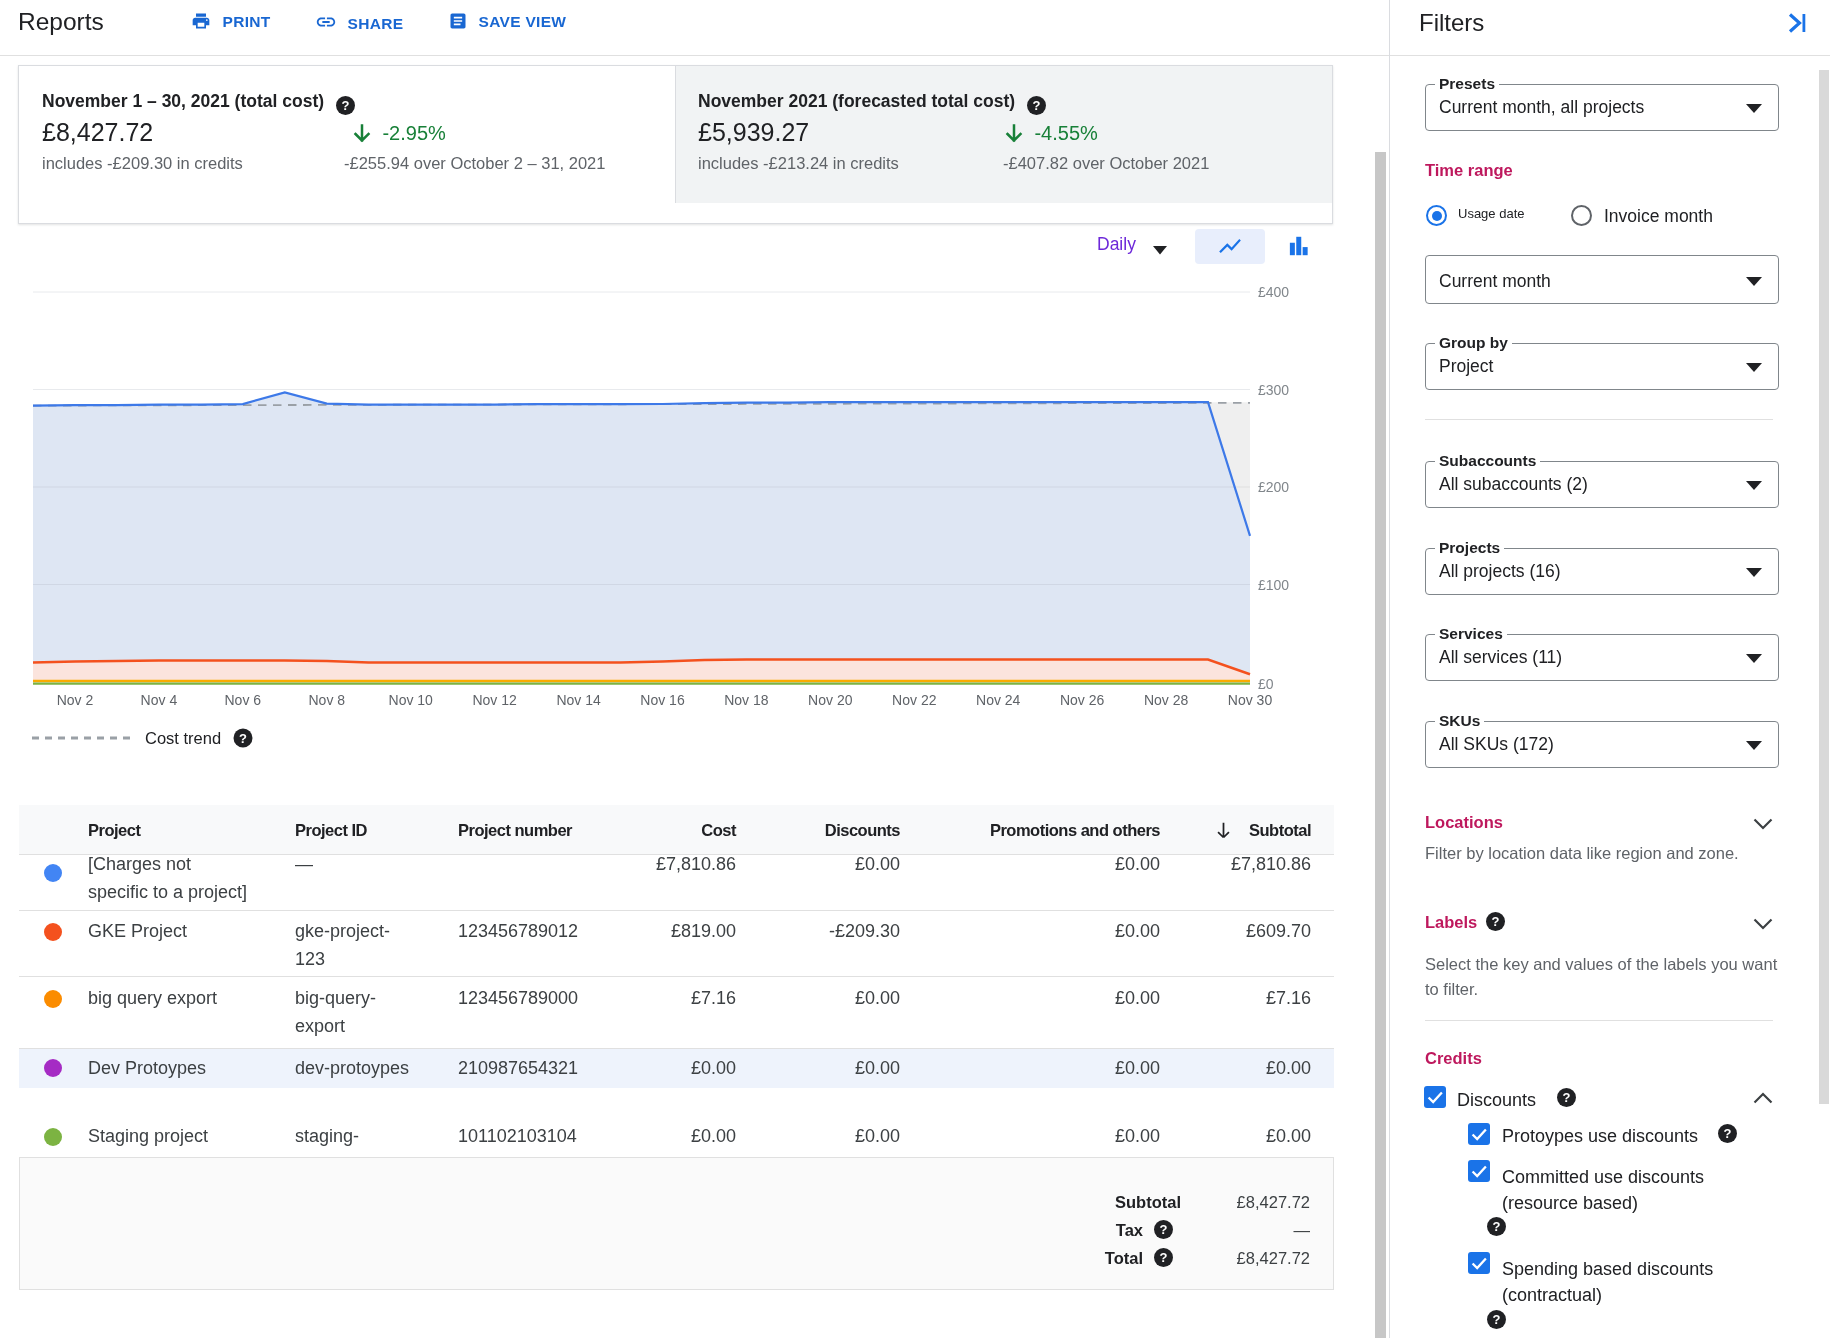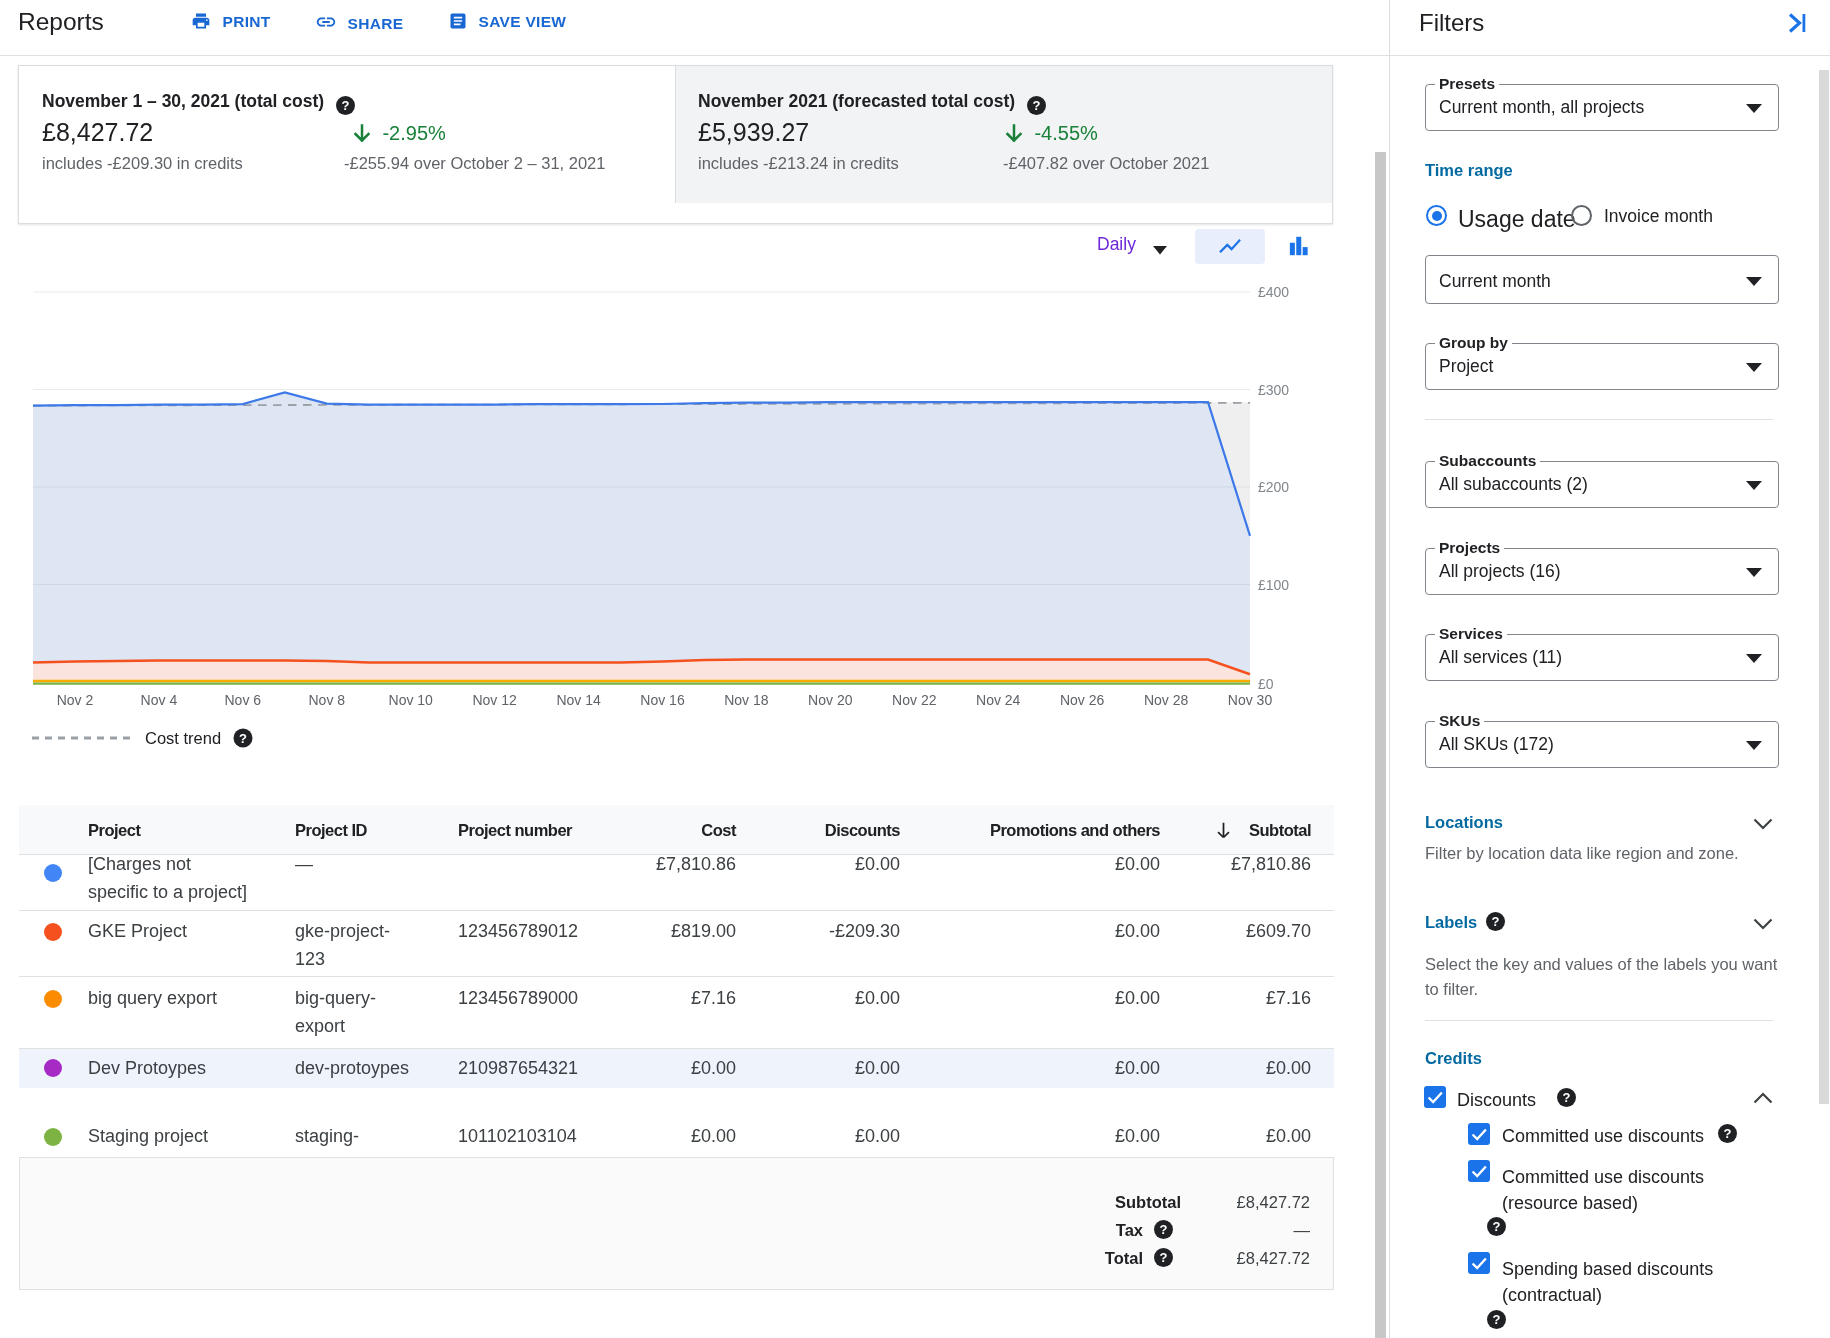--- a/index.html
+++ b/index.html
@@ -39,21 +39,21 @@
   .fl { position:absolute; font-size:16.5px; font-weight:bold; color:#202124; text-align:right; }
   .fv { position:absolute; font-size:16.5px; color:#3c4043; text-align:right; }
 
   
   #filters { position:absolute; left:1389px; top:0; width:441px; height:1338px; background:#fff; border-left:1px solid #dadce0; }
   #filters .ftitle { position:absolute; left:29px; top:9px; font-size:24px; color:#202124; }
   .sel { position:absolute; left:35px; width:354px; height:47px; border:1px solid #80868b; border-radius:4px; }
   .sel .lab { position:absolute; left:9px; top:-10px; background:#fff; padding:0 4px; font-size:15.5px; font-weight:bold; color:#202124; }
   .sel .val { position:absolute; left:13px; top:12px; font-size:17.5px; color:#202124; }
   .sel .tri { position:absolute; right:16px; top:19px; width:0; height:0; border-left:8.5px solid transparent; border-right:8.5px solid transparent; border-top:9.5px solid #202124; }
-  .flab { position:absolute; left:35px; font-size:16.5px; font-weight:bold; color:#0369a1; }
+  .flab { position:absolute; left:35px; font-size:16.5px; font-weight:bold; color:#be185d; }
   .fdesc { position:absolute; left:35px; font-size:16.5px; color:#5f6368; line-height:25px; }
   .fdiv { position:absolute; left:35px; width:348px; height:1px; background:#e0e0e0; }
   .chev { position:absolute; width:24px; height:24px; }
   .cb { position:absolute; width:22px; height:22px; background:#1a73e8; border-radius:3px; }
   .cbtext { position:absolute; font-size:18px; color:#202124; }
 
   
   #msb { position:absolute; left:1375px; top:152px; width:11px; height:1186px; background:#c7c7c7; border-radius:0; }
   #fsb { position:absolute; left:1819px; top:70px; width:10px; height:1034px; background:#d9d9d9; }
 </style>
@@ -273,21 +273,21 @@
       <div class="lab">Presets</div>
       <div class="val">Current month, all projects</div>
       <div class="tri"></div>
     </div>
 
     <div class="flab" style="top:161px;">Time range</div>
 
     <div class="abs" style="left:36px; top:205px; width:21px; height:21px; border:2px solid #1a73e8; border-radius:50%;">
       <div class="abs" style="left:3.5px; top:3.5px; width:10px; height:10px; background:#1a73e8; border-radius:50%;"></div>
     </div>
-    <div class="cbtext" style="left:68px; top:206px; font-size:23px;">Usage date</div>
+    <div class="cbtext" style="left:68px; top:206px; font-size:13px;">Usage date</div>
     <div class="abs" style="left:181px; top:205px; width:21px; height:21px; border:2px solid #5f6368; border-radius:50%;"></div>
     <div class="cbtext" style="left:214px; top:206px; font-size:17.5px;">Invoice month</div>
 
     <div class="sel" style="top:255px; height:49px;">
       <div class="val" style="top:15px;">Current month</div>
       <div class="tri" style="top:21px;"></div>
     </div>
 
     <div class="sel" style="top:343px;">
       <div class="lab">Group by</div>
@@ -344,21 +344,21 @@
     <div class="qi qi19 abs" style="left:167px; top:1088px;">?</div>
     <svg class="chev" style="left:361px; top:1087px;" viewBox="0 0 24 24">
         <path d="M3.5 15.5 l8.5-8.5 8.5 8.5" stroke="#3c4043" stroke-width="2.2" fill="none"></path>
       </svg>
 
     <div class="cb" style="left:78px; top:1123px;">
       <svg width="22" height="22" viewBox="0 0 24 24">
           <path d="M5 12.5 l5 5 9.5-10.5" stroke="#fff" stroke-width="2.5" fill="none"></path>
         </svg>
     </div>
-    <div class="cbtext" style="left:112px; top:1126px;">Committed use discounts</div>
+    <div class="cbtext" style="left:112px; top:1126px;">Protoypes use discounts</div>
     <div class="qi qi19 abs" style="left:328px; top:1124px;">?</div>
 
     <div class="cb" style="left:78px; top:1160px;">
       <svg width="22" height="22" viewBox="0 0 24 24">
           <path d="M5 12.5 l5 5 9.5-10.5" stroke="#fff" stroke-width="2.5" fill="none"></path>
         </svg>
     </div>
     <div class="cbtext" style="left:112px; top:1164px; width:212px; line-height:26px;">Committed use discounts (resource based)</div>
     <div class="qi qi19 abs" style="left:97px; top:1217px;">?</div>
 

